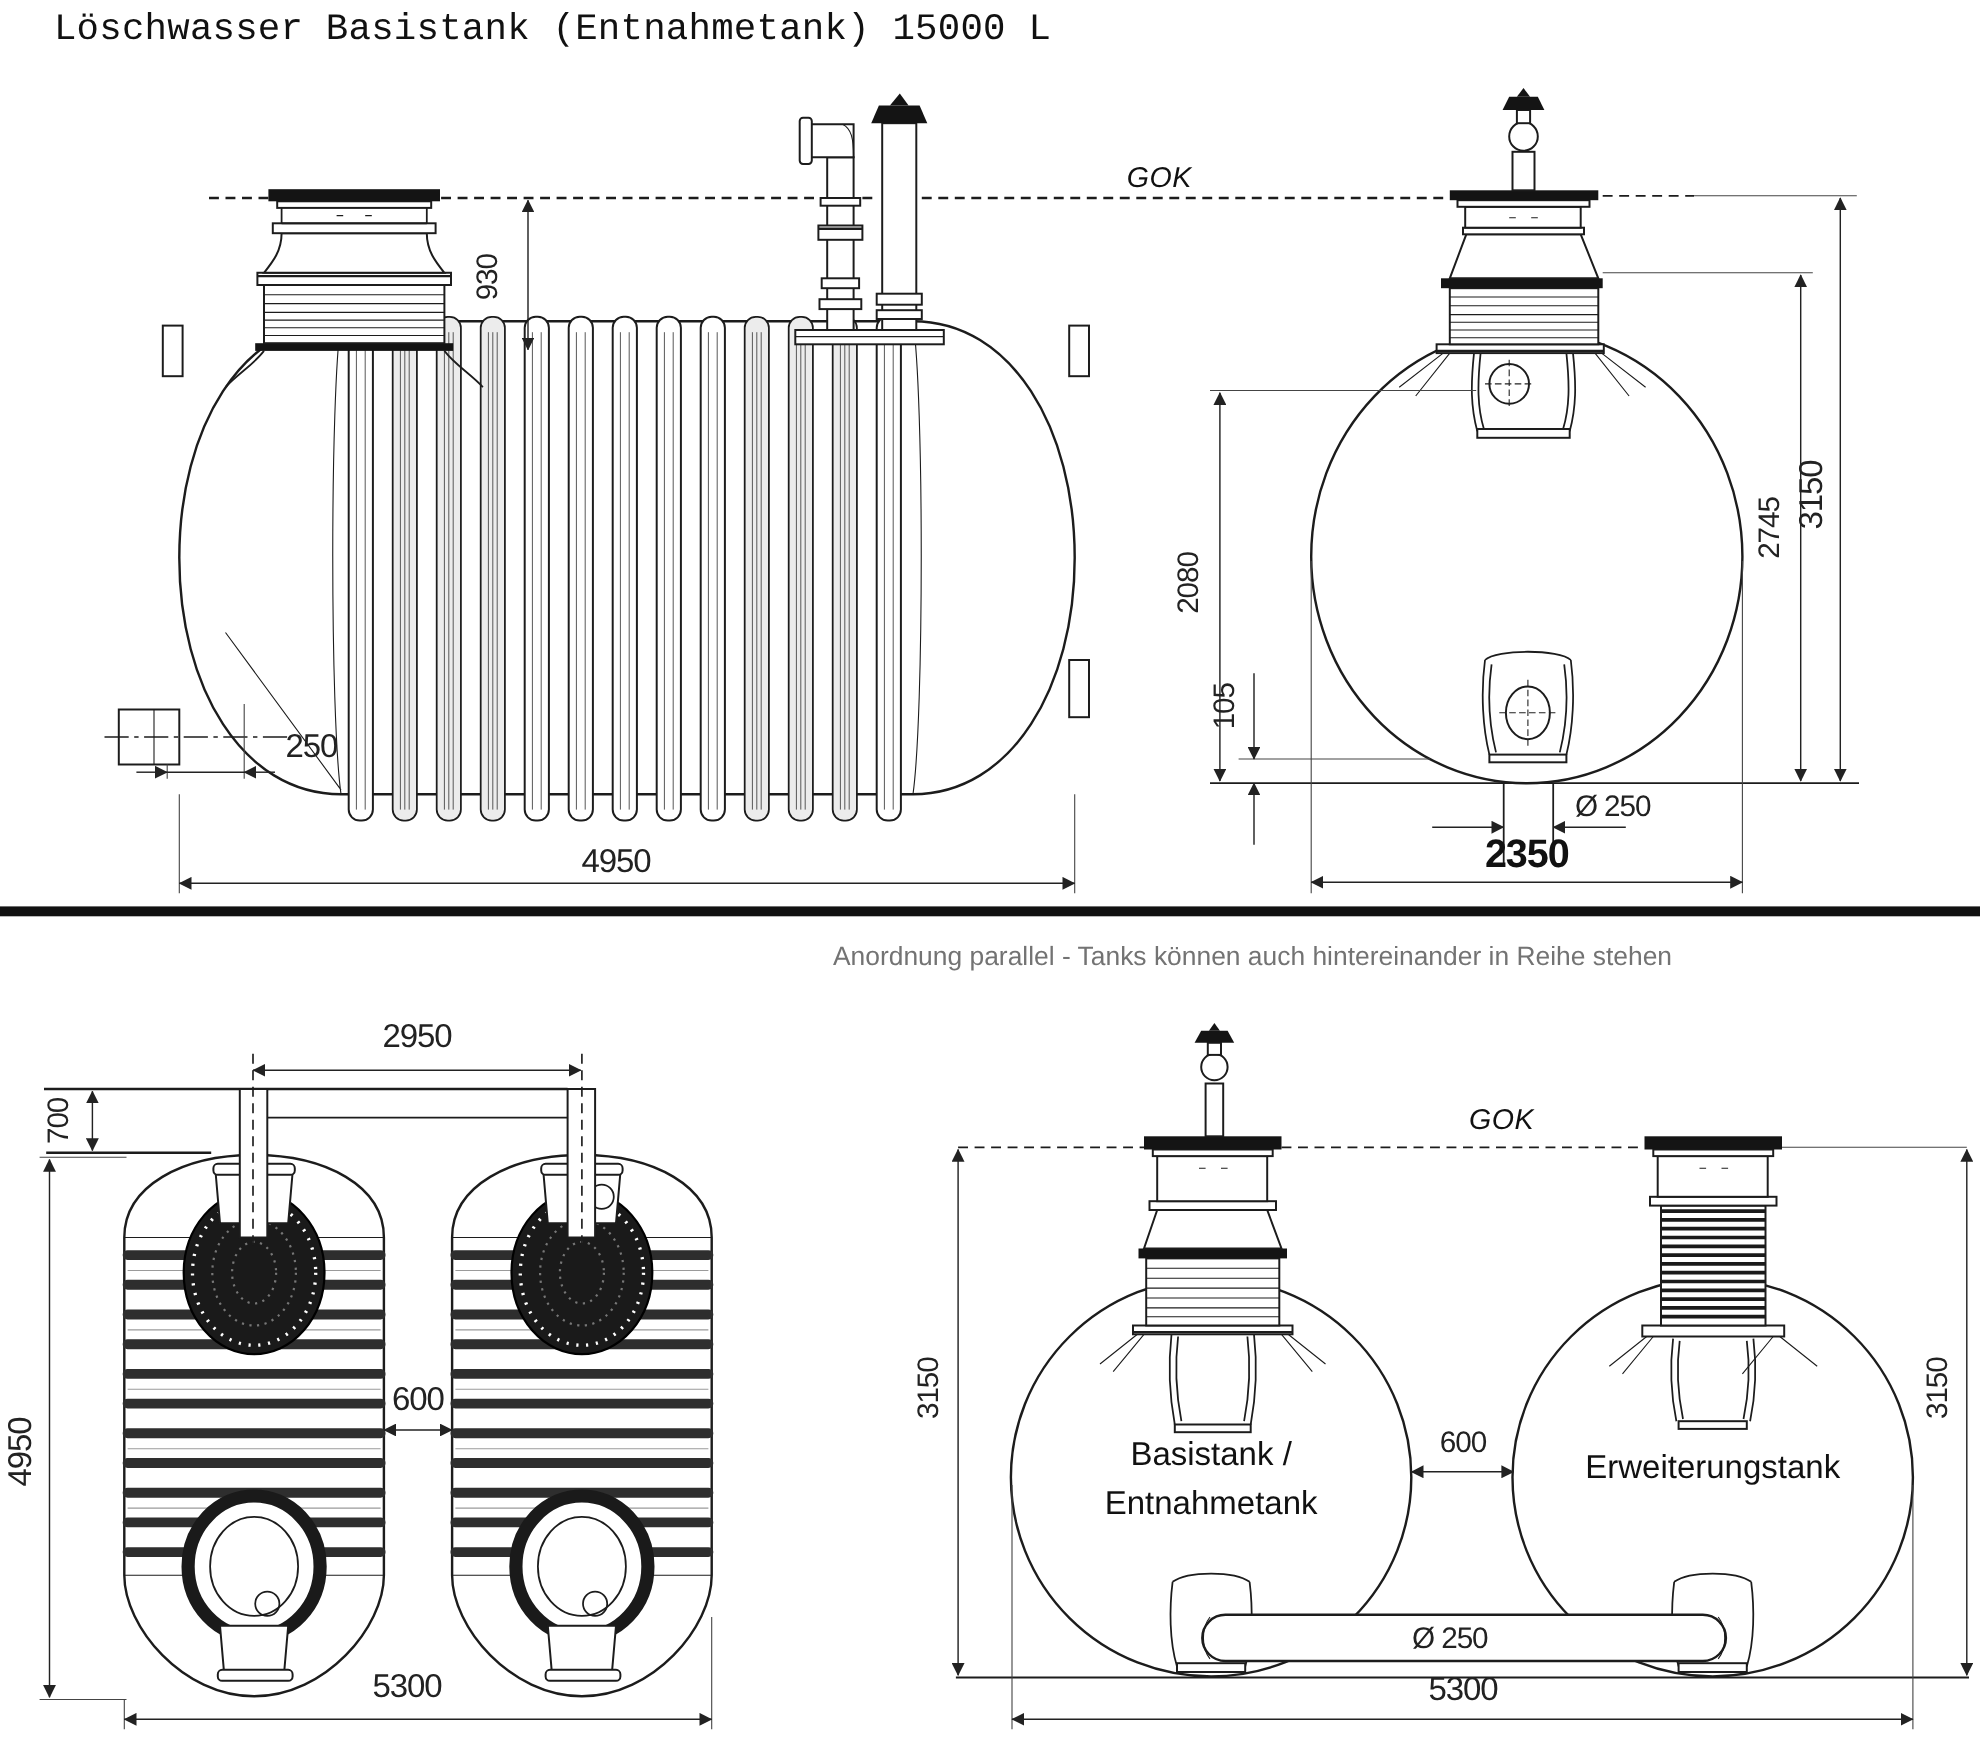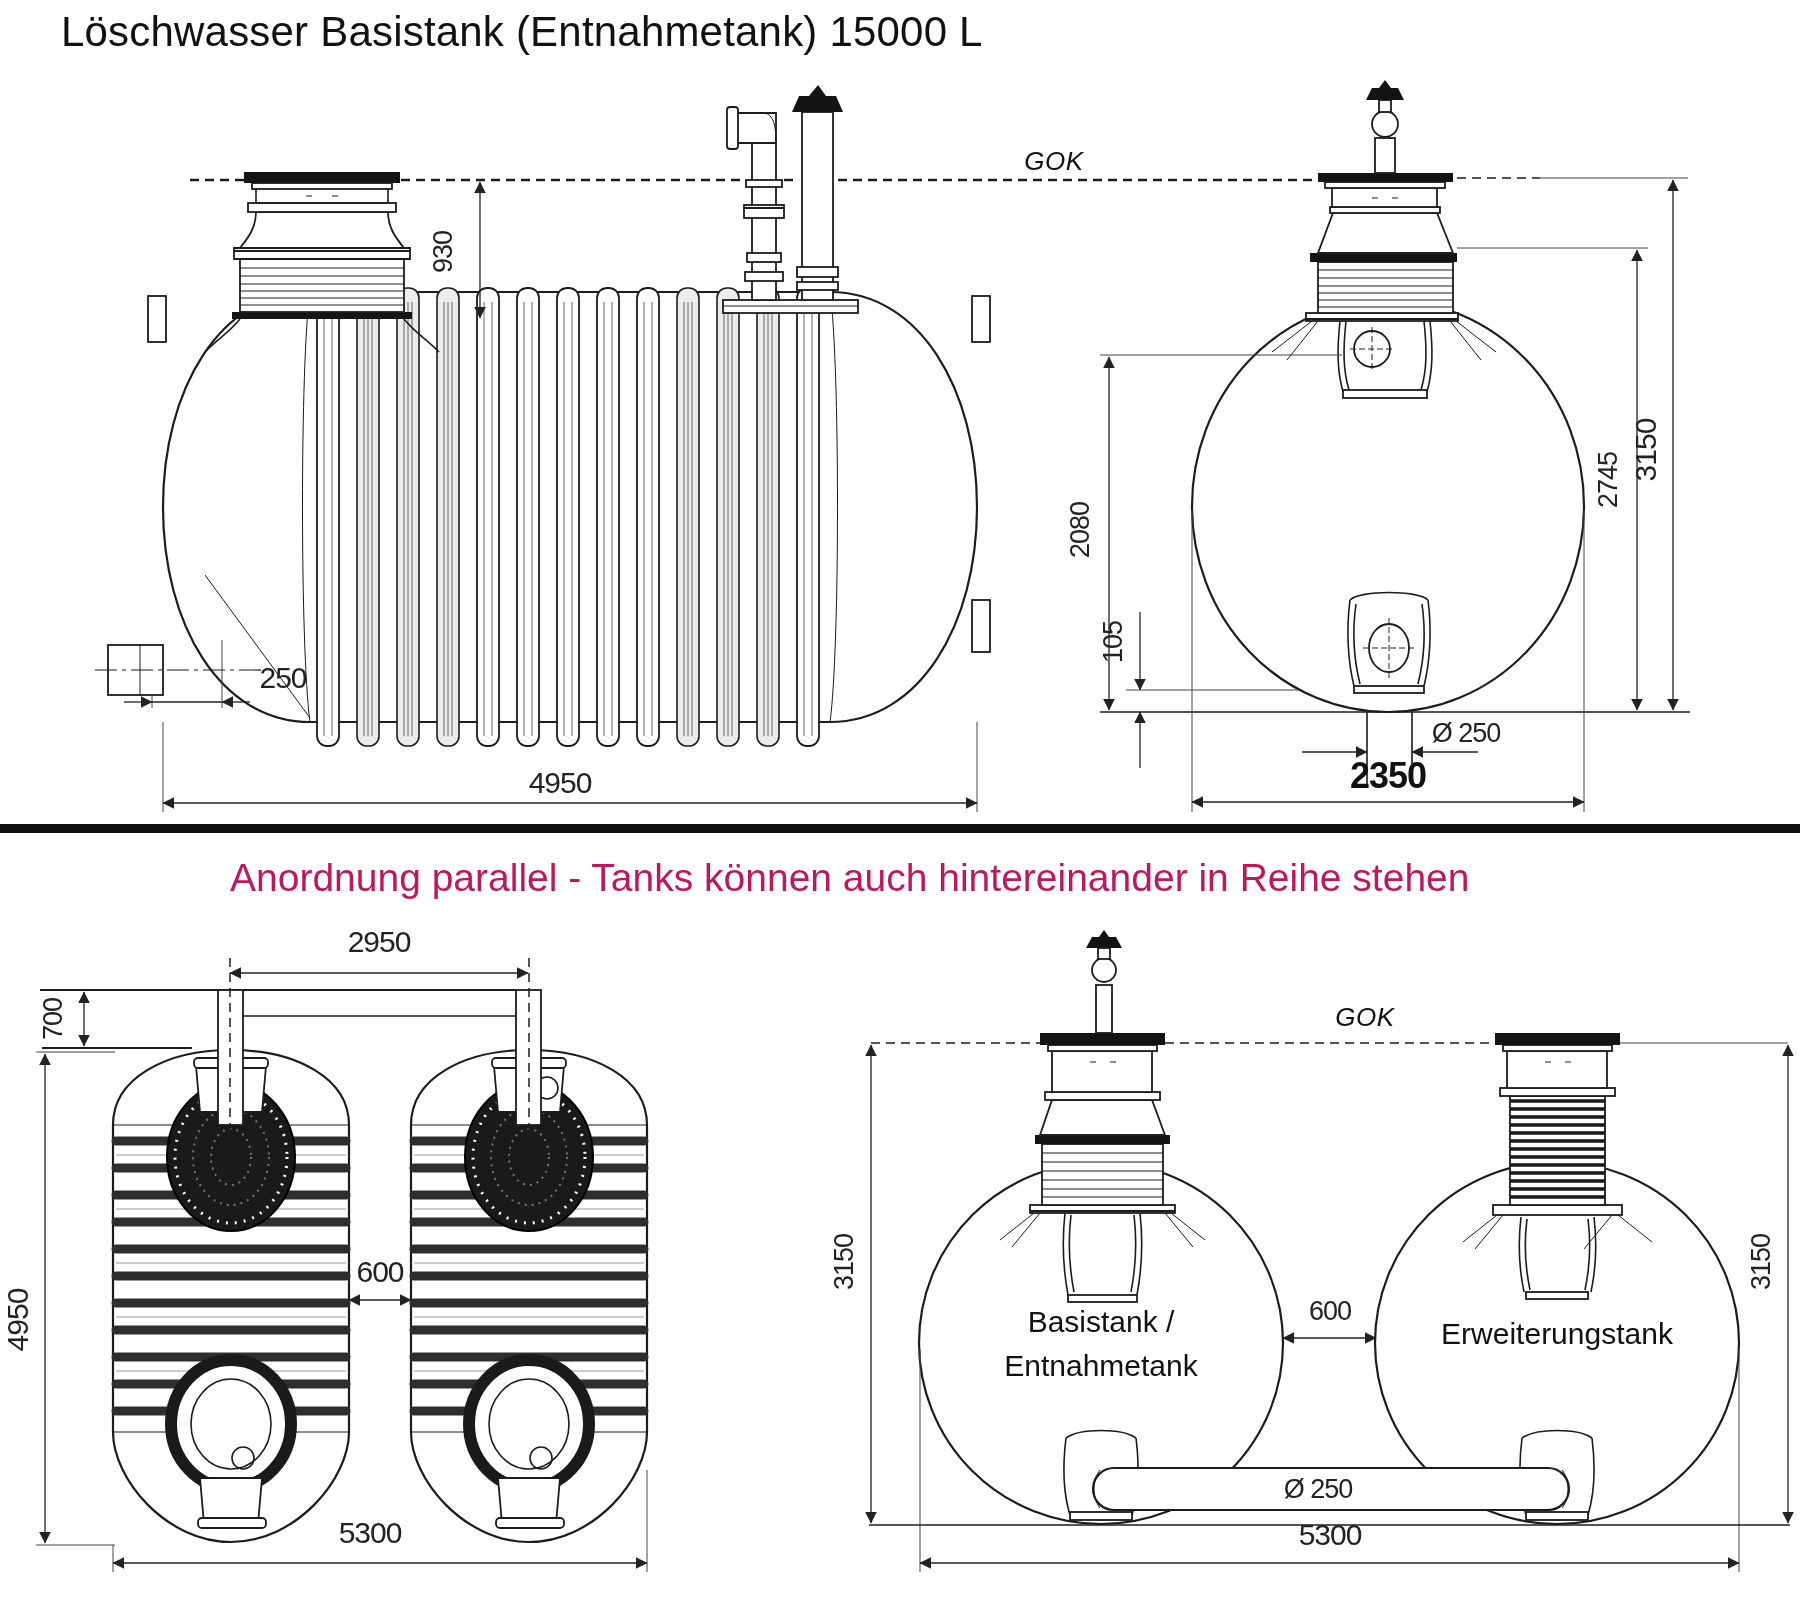--- a/index.html
+++ b/index.html
@@ -1,21 +1,21 @@
 <!DOCTYPE html>
 <html><head>
 <meta charset="utf-8">
 <style>
   html,body{margin:0;padding:0;background:#fff;}
   #stage{position:relative;width:1800px;height:1600px;background:#fff;overflow:hidden;
          font-family:"Liberation Sans",sans-serif;}
-  #page-title{position:absolute;left:61px;top:8px;font-size:42px;color:#111;
-              letter-spacing:.2px;white-space:nowrap;}
-  #mid-caption{position:absolute;left:230px;top:856px;width:1290px;text-align:left;
-               font-size:39px;color:#be185d;white-space:nowrap;}
+  #page-title{position:absolute;left:49px;top:8px;font-size:34px;color:#111;
+              letter-spacing:.2px;white-space:nowrap;font-family:Liberation Mono, monospace;}
+  #mid-caption{position:absolute;left:230px;top:856px;width:1290px;text-align:right;
+               font-size:24px;color:#737373;white-space:nowrap;}
   svg{position:absolute;left:0;top:0;}
   
   .ln{stroke:#1c1c1c;stroke-width:1.6;fill:none;}
   .ln2{stroke:#1c1c1c;stroke-width:2.2;fill:none;}
   .lt{stroke:#1c1c1c;stroke-width:1;fill:none;}
   .wf{fill:#fff;stroke:#1c1c1c;stroke-width:1.8;}
   .wf2{fill:#fff;stroke:#1c1c1c;stroke-width:2.2;}
   .gf{fill:#ececec;stroke:#1c1c1c;stroke-width:1.6;}
   .dk{fill:#141414;stroke:none;}
   .rib-line{stroke:#555;stroke-width:.9;fill:none;}

